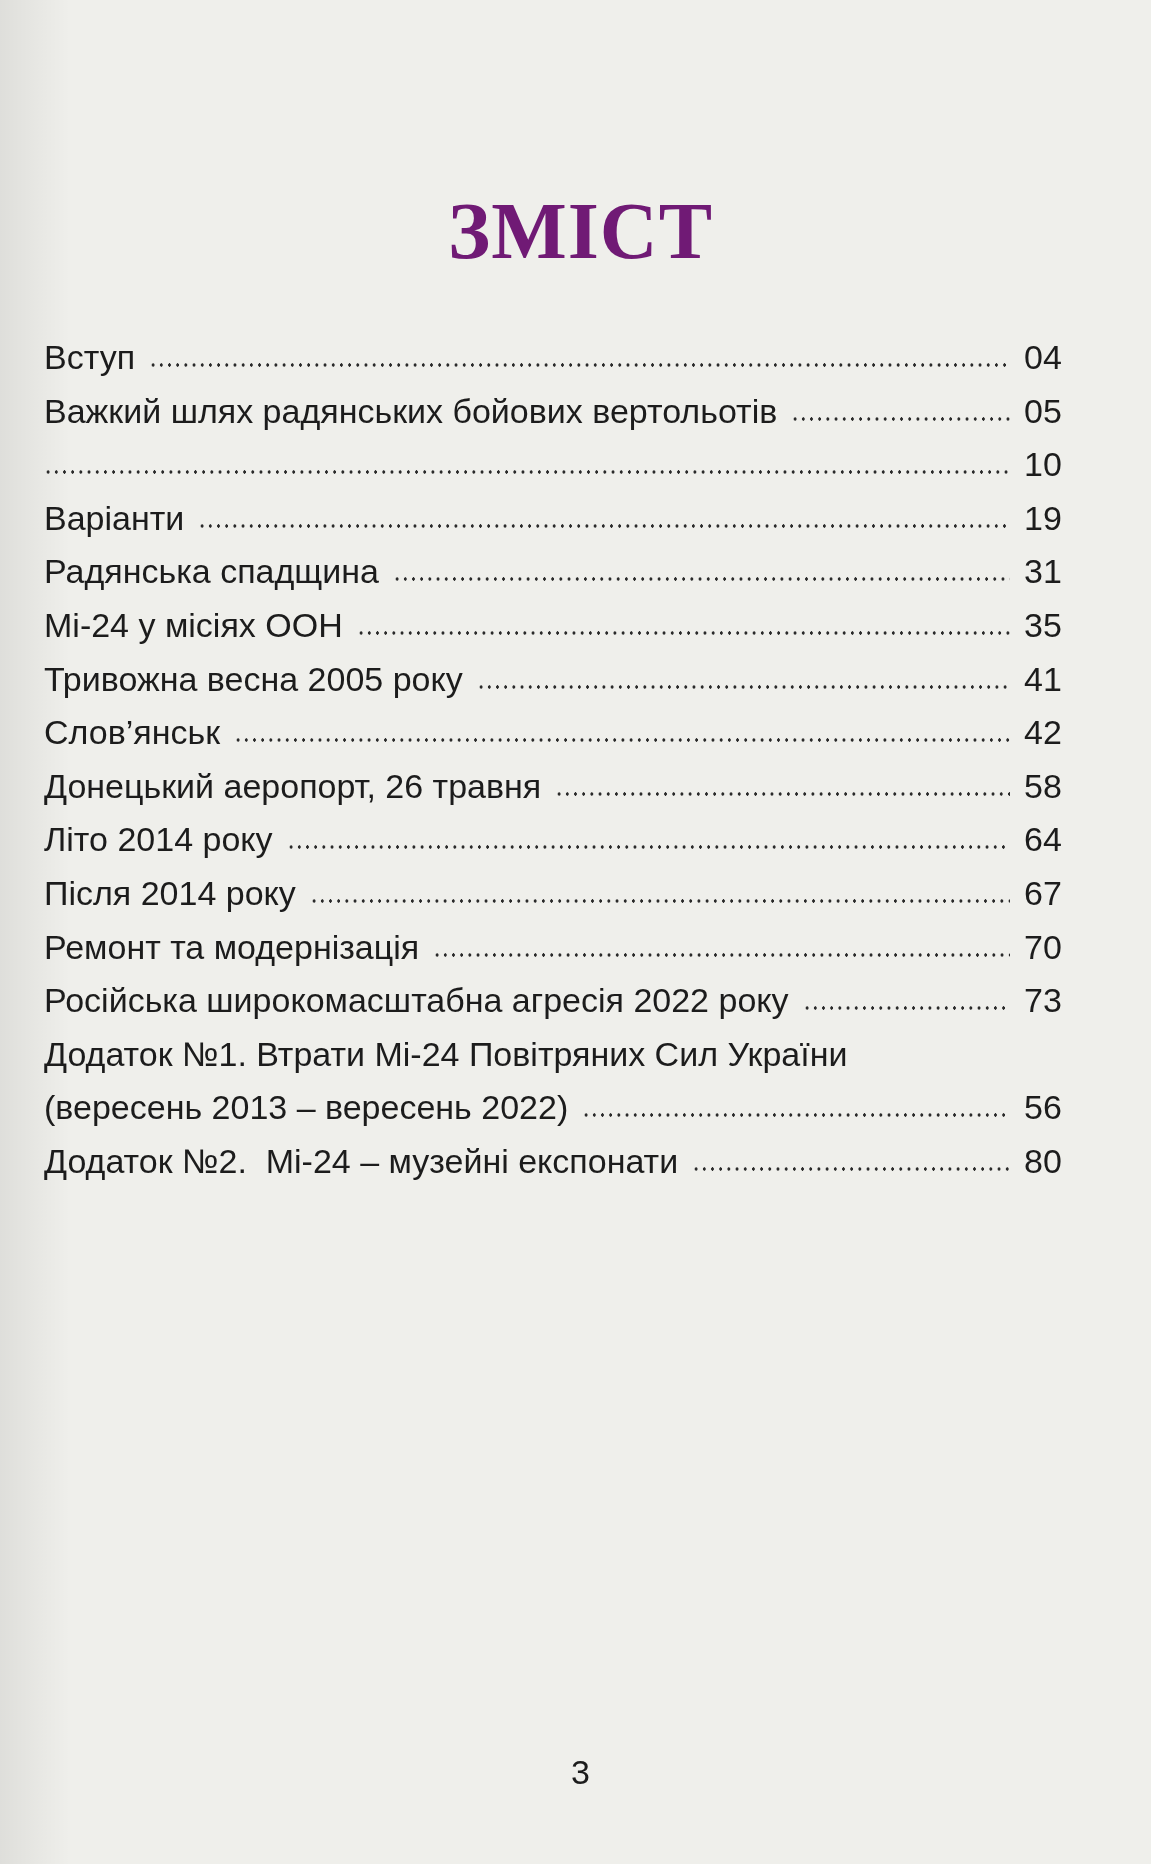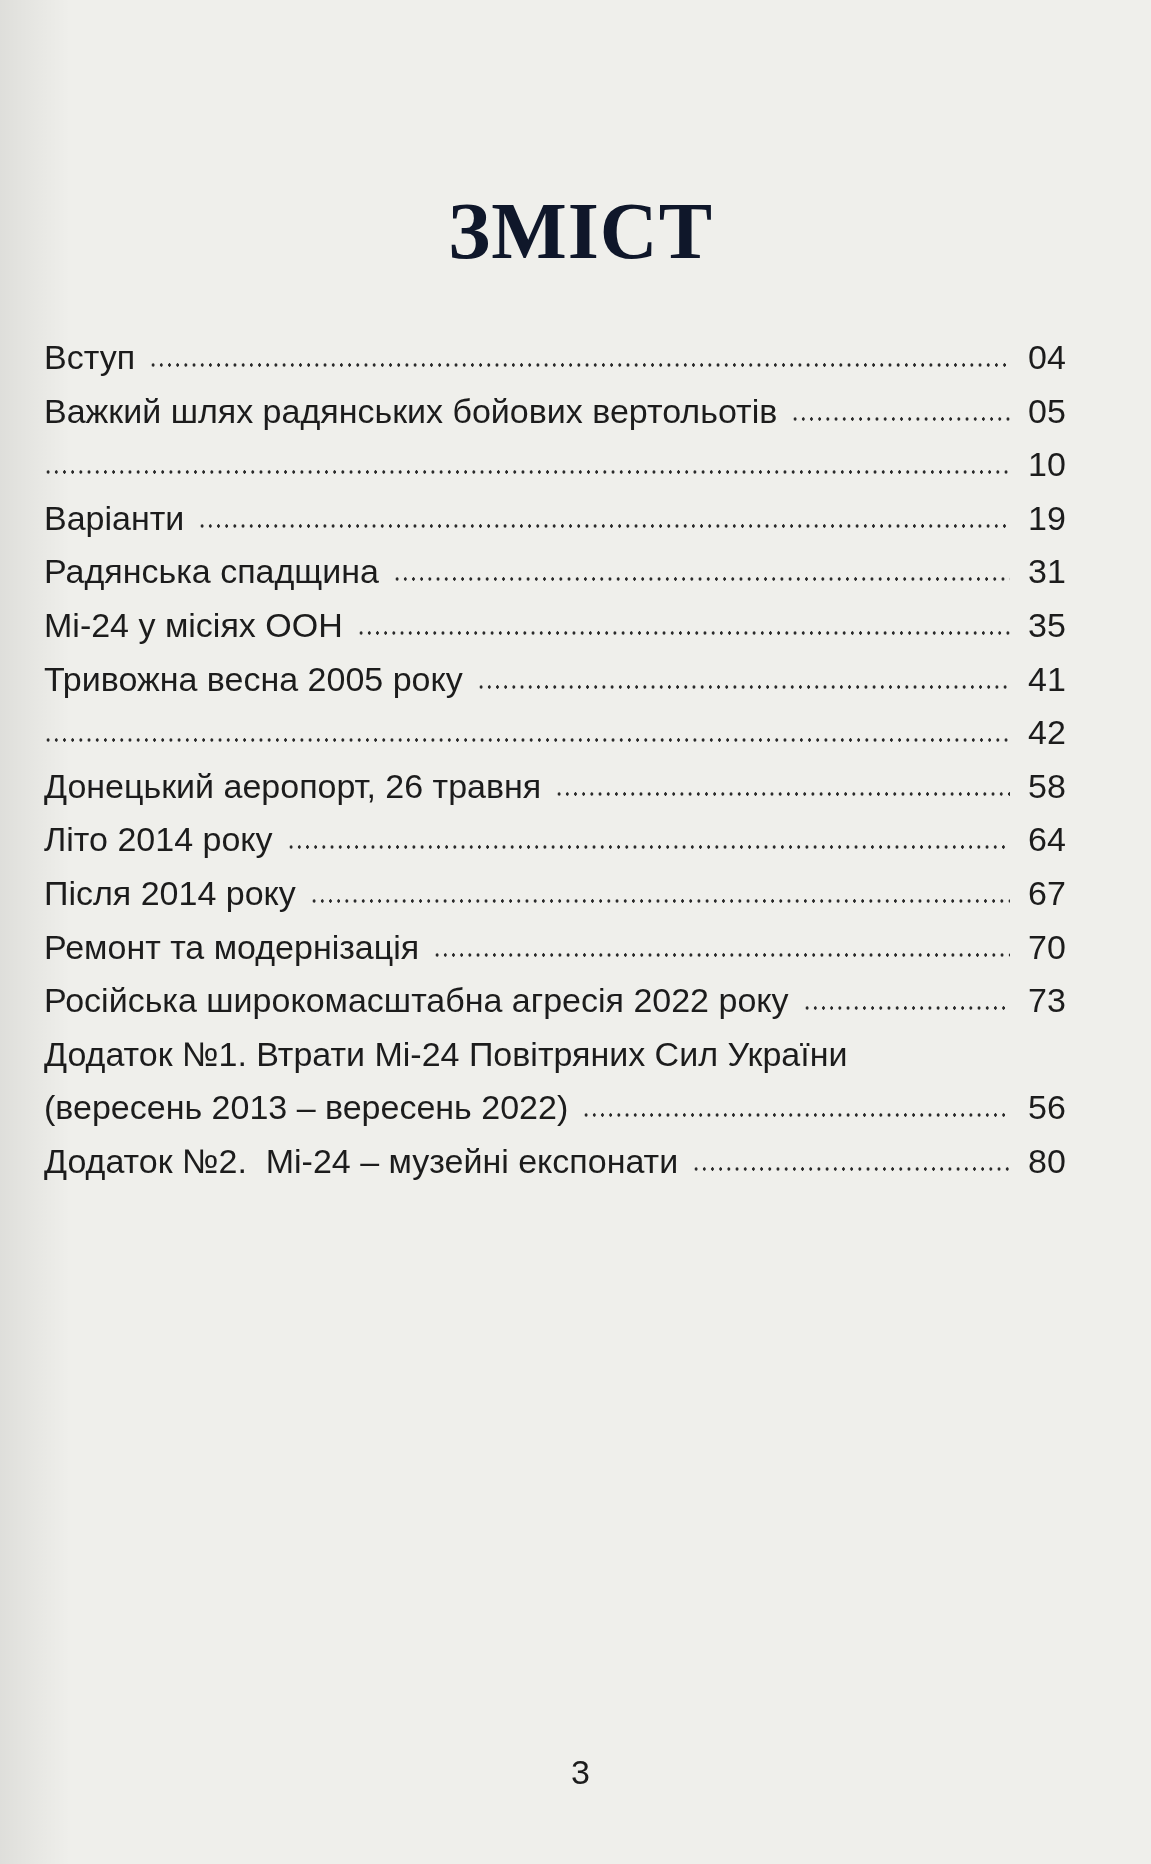--- a/index.html
+++ b/index.html
@@ -15,21 +15,21 @@
     background: linear-gradient(to right, rgba(0,0,0,0.07), rgba(0,0,0,0));
     pointer-events: none;
   }
   .title {
     position: absolute; left: 0; right: 0; top: 186px;
     text-align: center;
     font-family: "Liberation Serif", "DejaVu Serif", serif;
     font-weight: bold;
     font-size: 80px; line-height: 90px;
     letter-spacing: 1px;
-    color: #0f172a;
+    color: #701a75;
     padding-left: 10px;
   }
   .toc {
     position: absolute; left: 44px; width: 1026px; top: 331px;
   }
   .row {
     display: flex; align-items: baseline;
     height: 53.6px; line-height: 53.6px;
     font-size: 34px;
     white-space: nowrap;
@@ -40,21 +40,21 @@
     height: 4px;
     align-self: baseline;
     position: relative; top: -2px;
     background-image: radial-gradient(circle, #2a2a2a 1.5px, transparent 1.8px);
     background-size: 8.2px 4px;
     background-repeat: repeat-x;
     background-position: left center;
     margin-right: 14px;
   }
   .row .page {
-    flex: 0 0 auto; min-width: 46px; text-align: center;
+    flex: 0 0 auto; min-width: 46px; text-align: left;
   }
   .row.continuation .label { padding-right: 0; }
   .page-number {
     position: absolute; left: 0; right: 0; top: 1752px;
     text-align: center; font-size: 34px; line-height: 40px;
     padding-left: 10px;
   }
 </style>
 </head>
 <body>
@@ -92,20 +92,21 @@
     <span class="label">Мі-24 у місіях ООН</span>
     <span class="leader"></span>
     <span class="page">35</span>
   </div>
   <div class="row">
     <span class="label">Тривожна весна 2005 року</span>
     <span class="leader"></span>
     <span class="page">41</span>
   </div>
   <div class="row">
+    <span class="label">Слов’янськ</span>
     <span class="leader"></span>
     <span class="page">42</span>
   </div>
   <div class="row">
     <span class="label">Донецький аеропорт, 26 травня</span>
     <span class="leader"></span>
     <span class="page">58</span>
   </div>
   <div class="row">
     <span class="label">Літо 2014 року</span>

